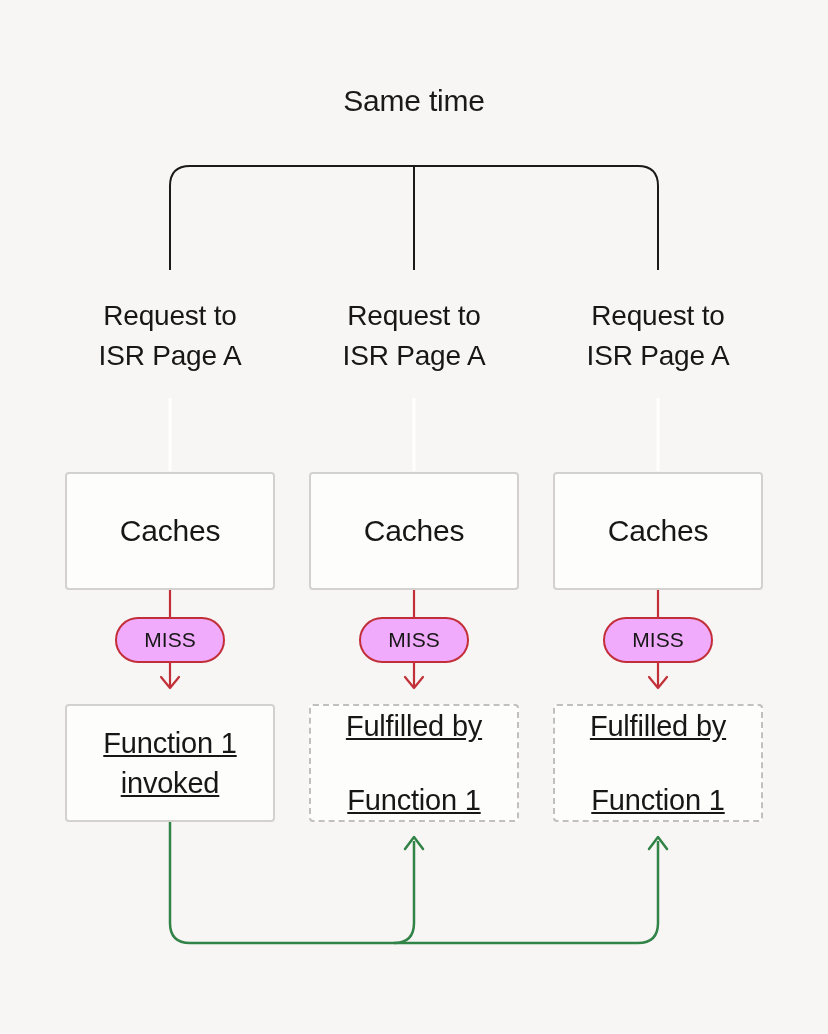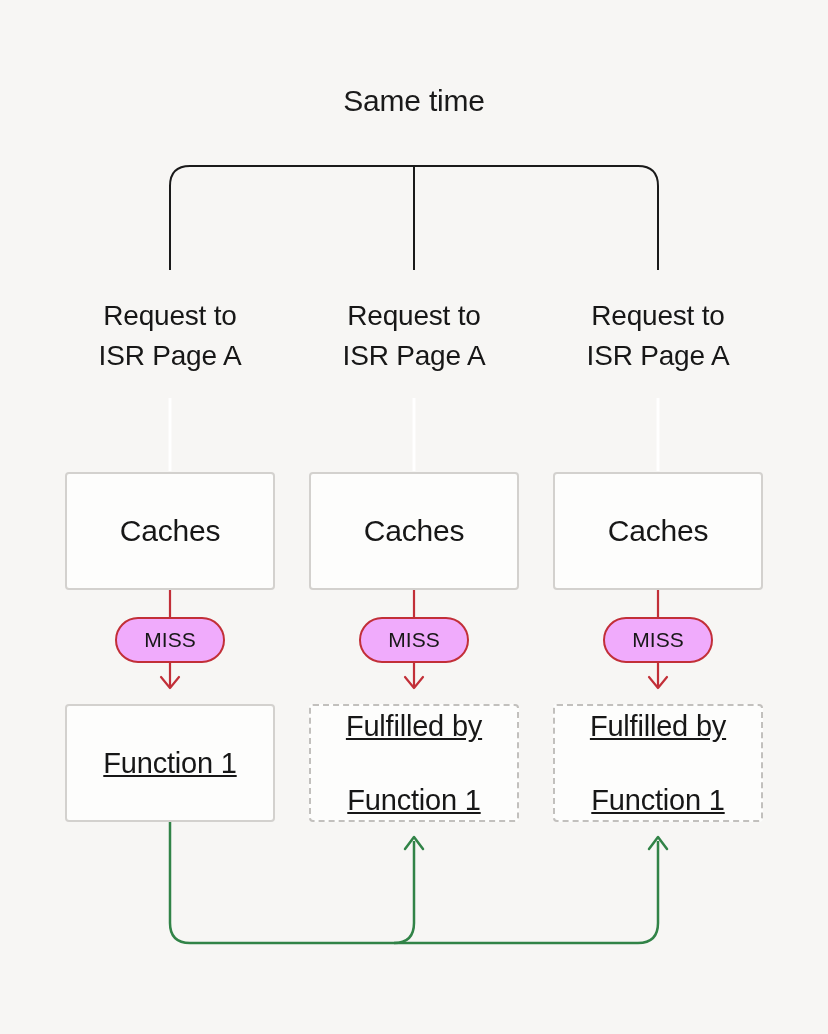--- a/index.html
+++ b/index.html
@@ -139,20 +139,21 @@
     <div>ISR Page A</div>
   </div>
   <div class="box cache-box col0">
     <span>Caches</span>
   </div>
   <div class="miss-badge col0">
     <span>MISS</span>
   </div>
   <div class="box result-box solid col0">
     <div>Function 1</div>
+    <div>invoked</div>
   </div>
 
   <div class="request-label col1">
     <div>Request to</div>
     <div>ISR Page A</div>
   </div>
   <div class="box cache-box col1">
     <span>Caches</span>
   </div>
   <div class="miss-badge col1">

